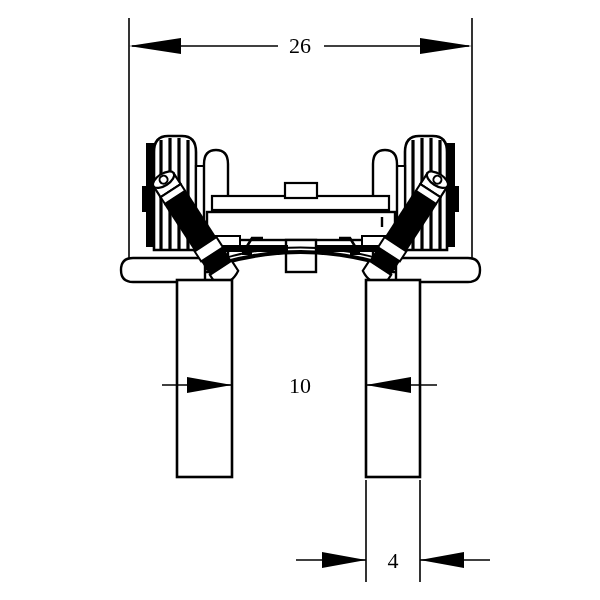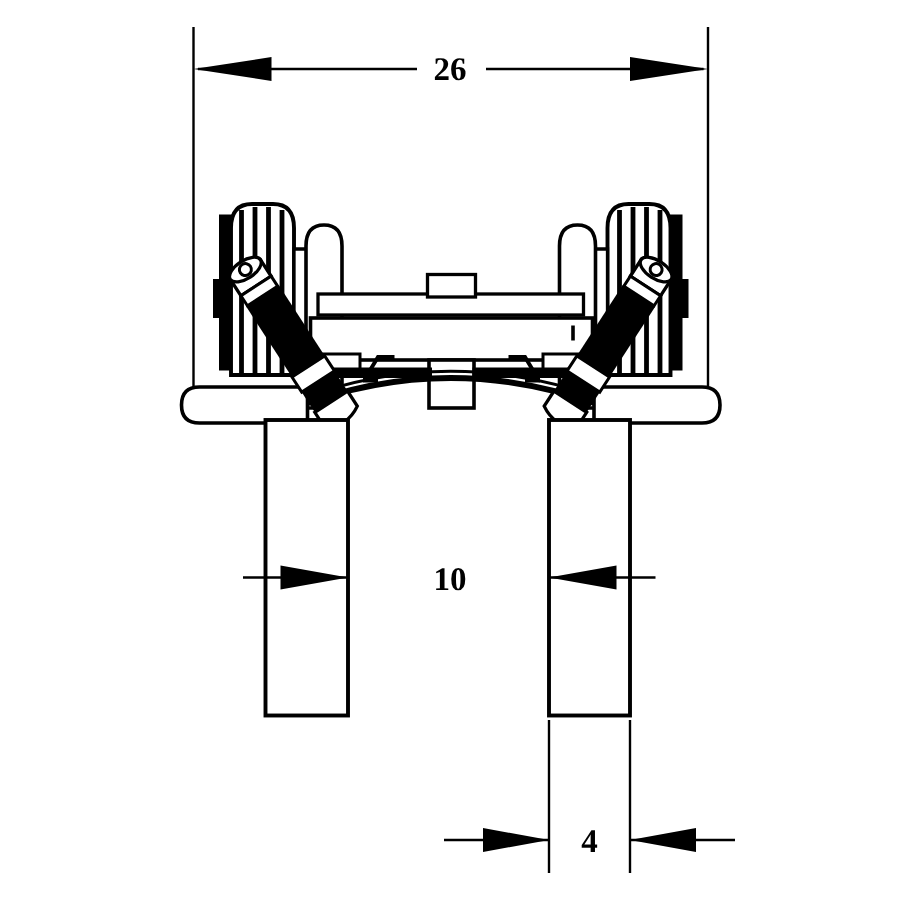--- a/index.html
+++ b/index.html
@@ -10,21 +10,20 @@
   }
   body {
     font-family: "Liberation Serif", "DejaVu Serif", serif;
   }
   #drawing-root {
     position: relative;
     width: 600px;
     height: 588px;
     background: #84cc16;
     overflow: hidden;
-    font-weight: bold;
   }
   #drawing-svg {
     display: block;
     width: 600px;
     height: 600px;
   }
   .dim-text {
     font-family: "Liberation Serif", "DejaVu Serif", serif;
     font-size: 22px;
     fill: #000000;

